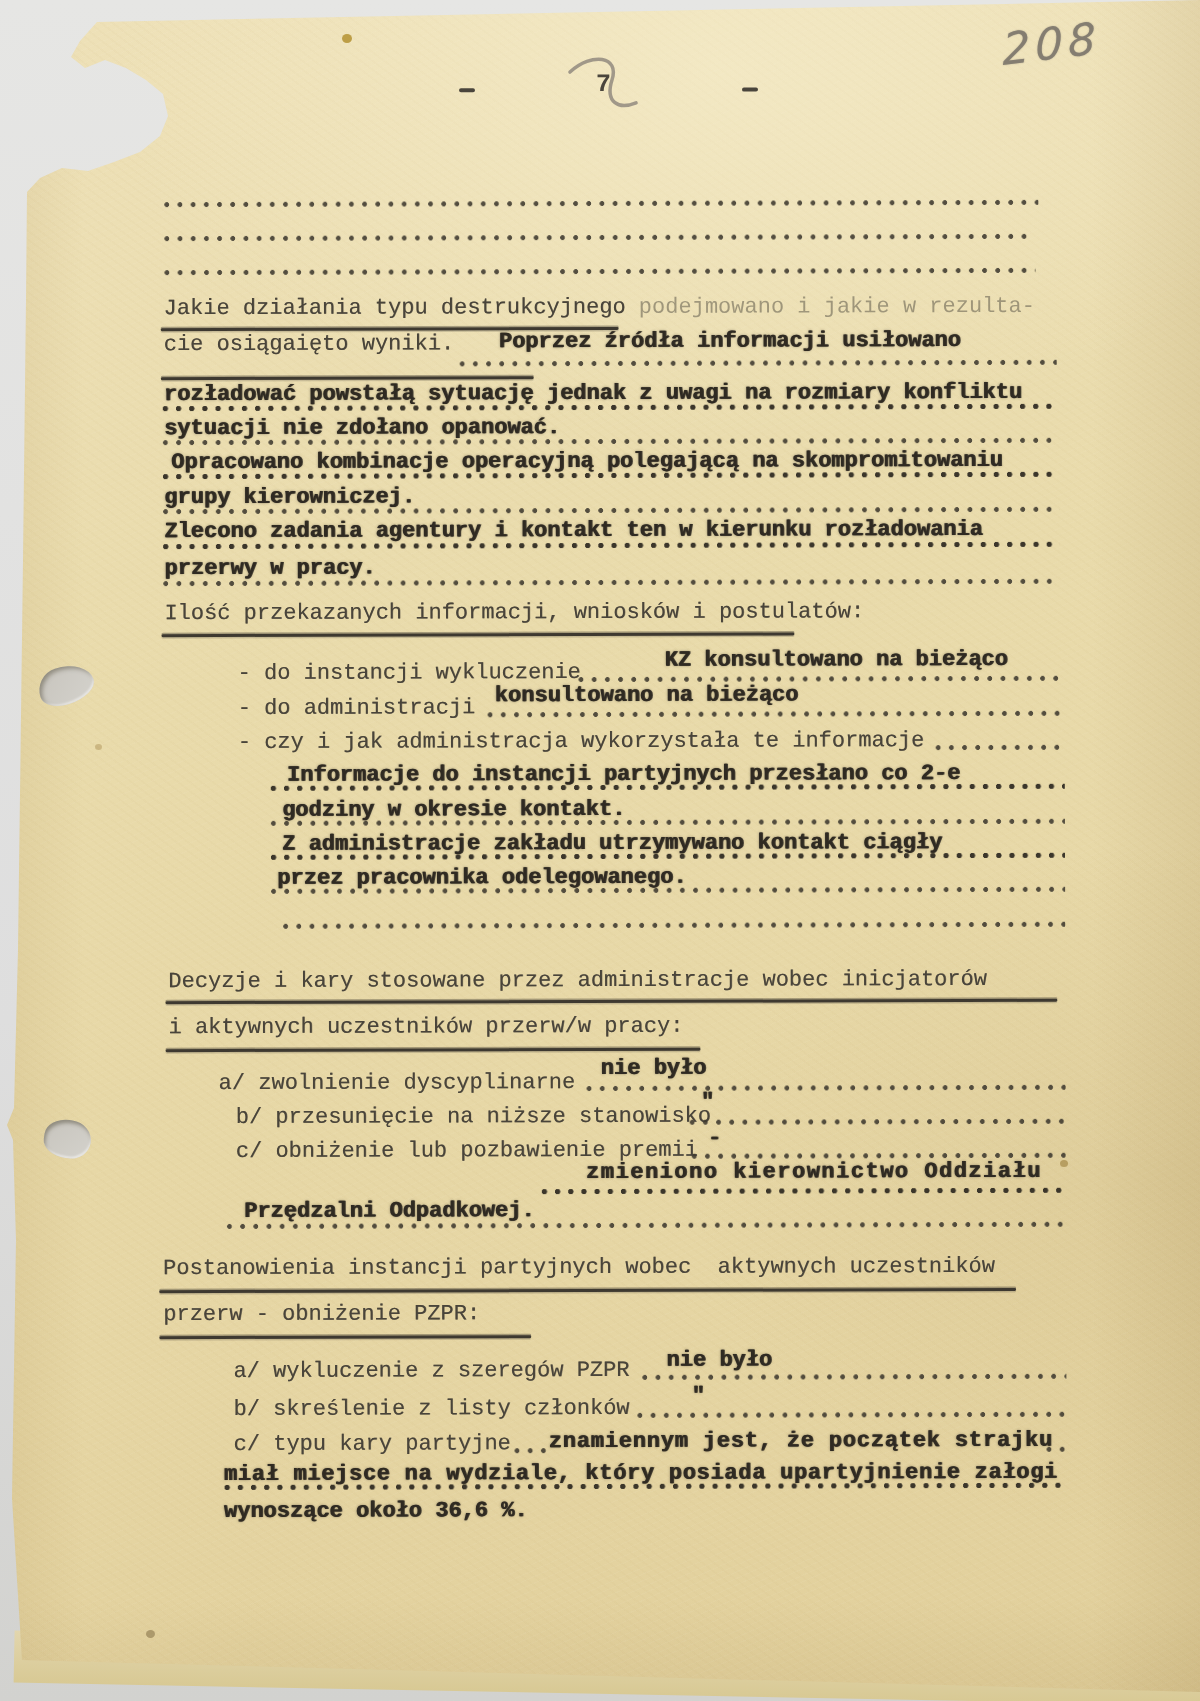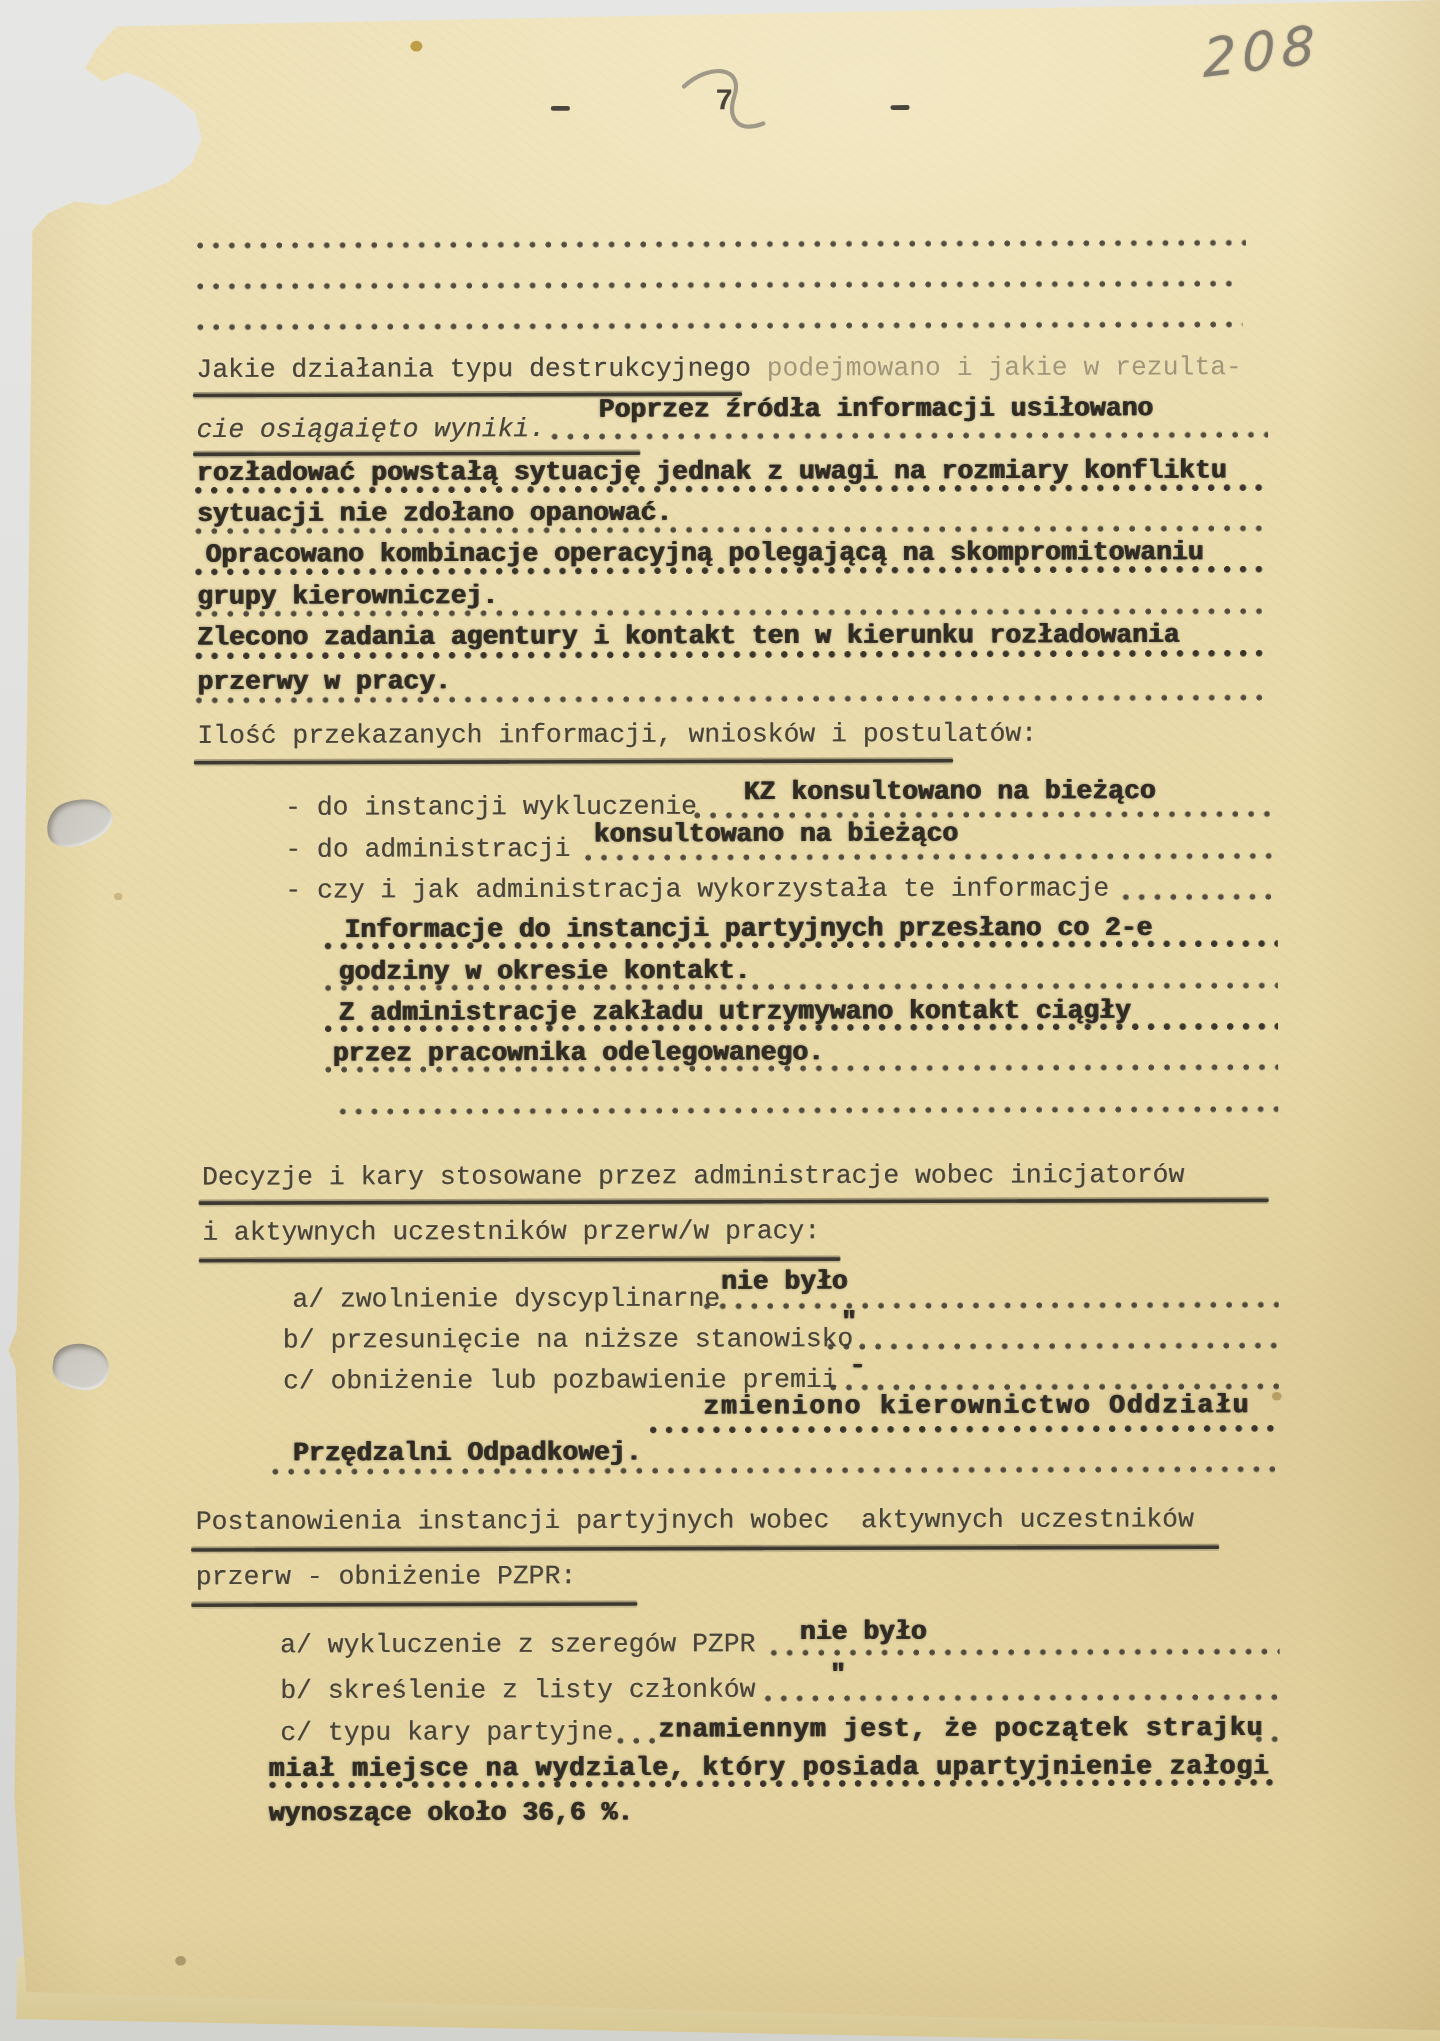--- a/index.html
+++ b/index.html
@@ -85,42 +85,42 @@
       <path d="M12,22 C34,2 62,6 54,30 C47,52 60,60 78,53" stroke="rgba(140,133,122,.8)" stroke-width="3.5" fill="none" stroke-linecap="round"></path>
     </svg>
 
     <div class="dotrow" style="left:165px;top:200px;width:875px;"></div>
     <div class="dotrow" style="left:165px;top:234px;width:865px;"></div>
     <div class="dotrow" style="left:165px;top:268px;width:872px;"></div>
 
     <div class="t" style="left:165px;top:297px;"><span>Jakie działania typu destrukcyjnego</span><span class="faded"> podejmowano i jakie w rezulta-</span></div>
     <div class="rule" style="left:162px;top:327px;width:458px;"></div>
     <div class="t ans" style="left:500px;top:331px;">Poprzez źródła informacji usiłowano</div>
-    <div class="t" style="left:165px;top:347px;font-style:italic;">cie osiągaięto wyniki.</div>
+    <div class="t" style="left:165px;top:333px;">cie osiągaięto wyniki.</div>
     <div class="dotrow" style="left:460px;top:360px;width:598px;"></div>
     <div class="rule" style="left:162px;top:376px;width:373px;"></div>
 
     <div class="t ans" style="left:165px;top:383px;">rozładować powstałą sytuację jednak z uwagi na rozmiary konfliktu</div>
     <div class="dotrow bold" style="left:163px;top:404px;width:897px;"></div>
     <div class="t ans" style="left:165px;top:417px;">sytuacji nie zdołano opanować.</div>
     <div class="dotrow" style="left:163px;top:438px;width:897px;"></div>
     <div class="t ans" style="left:172px;top:451px;">Opracowano kombinacje operacyjną polegającą na skompromitowaniu</div>
     <div class="dotrow bold" style="left:163px;top:472px;width:897px;"></div>
     <div class="t ans" style="left:165px;top:486px;">grupy kierowniczej.</div>
     <div class="dotrow" style="left:163px;top:507px;width:897px;"></div>
     <div class="t ans" style="left:165px;top:520px;">Zlecono zadania agentury i kontakt ten w kierunku rozładowania</div>
     <div class="dotrow bold" style="left:163px;top:542px;width:897px;"></div>
     <div class="t ans" style="left:165px;top:557px;">przerwy w pracy.</div>
     <div class="dotrow" style="left:163px;top:579px;width:897px;"></div>
 
     <div class="t" style="left:165px;top:602px;">Ilość przekazanych informacji, wniosków i postulatów:</div>
     <div class="rule" style="left:162px;top:633px;width:633px;"></div>
 
     <div class="t" style="left:238px;top:662px;">- do instancji wykluczenie</div>
-    <div class="t ans" style="left:593px;top:650px;padding-left:27px;">KZ konsultowano na bieżąco</div>
+    <div class="t ans" style="left:638px;top:650px;padding-left:27px;">KZ konsultowano na bieżąco</div>
     <div class="dotrow" style="left:578px;top:676px;width:487px;"></div>
 
     <div class="t" style="left:238px;top:697px;">- do administracji</div>
     <div class="t ans" style="left:495px;top:685px;">konsultowano na bieżąco</div>
     <div class="dotrow" style="left:487px;top:711px;width:578px;"></div>
 
     <div class="t" style="left:238px;top:731px;">- czy i jak administracja wykorzystała te informacje</div>
     <div class="dotrow" style="left:935px;top:745px;width:130px;"></div>
 
     <div class="t ans" style="left:287px;top:764px;">Informacje do instancji partyjnych przesłano co 2-e</div>
@@ -131,21 +131,21 @@
     <div class="dotrow bold" style="left:270px;top:853px;width:795px;"></div>
     <div class="t ans" style="left:277px;top:867px;">przez pracownika odelegowanego.</div>
     <div class="dotrow" style="left:270px;top:887px;width:795px;"></div>
     <div class="dotrow" style="left:282px;top:922px;width:783px;"></div>
 
     <div class="t" style="left:168px;top:970px;">Decyzje i kary stosowane przez administracje wobec inicjatorów</div>
     <div class="rule" style="left:165px;top:1000px;width:892px;"></div>
     <div class="t" style="left:168px;top:1016px;">i aktywnych uczestników przerw/w pracy:</div>
     <div class="rule" style="left:165px;top:1048px;width:535px;"></div>
 
-    <div class="t" style="left:243px;top:1072px;">a/ zwolnienie dyscyplinarne</div>
+    <div class="t" style="left:218px;top:1072px;">a/ zwolnienie dyscyplinarne</div>
     <div class="t ans" style="left:600px;top:1058px;">nie było</div>
     <div class="dotrow" style="left:585px;top:1085px;width:480px;"></div>
 
     <div class="t" style="left:235px;top:1106px;">b/ przesunięcie na niższe stanowisko</div>
     <div class="t ans" style="left:700px;top:1092px;">"</div>
     <div class="dotrow" style="left:688px;top:1119px;width:377px;"></div>
 
     <div class="t" style="left:235px;top:1140px;">c/ obniżenie lub pozbawienie premii</div>
     <div class="t ans" style="left:707px;top:1128px;">-</div>
     <div class="dotrow" style="left:690px;top:1153px;width:375px;"></div>

